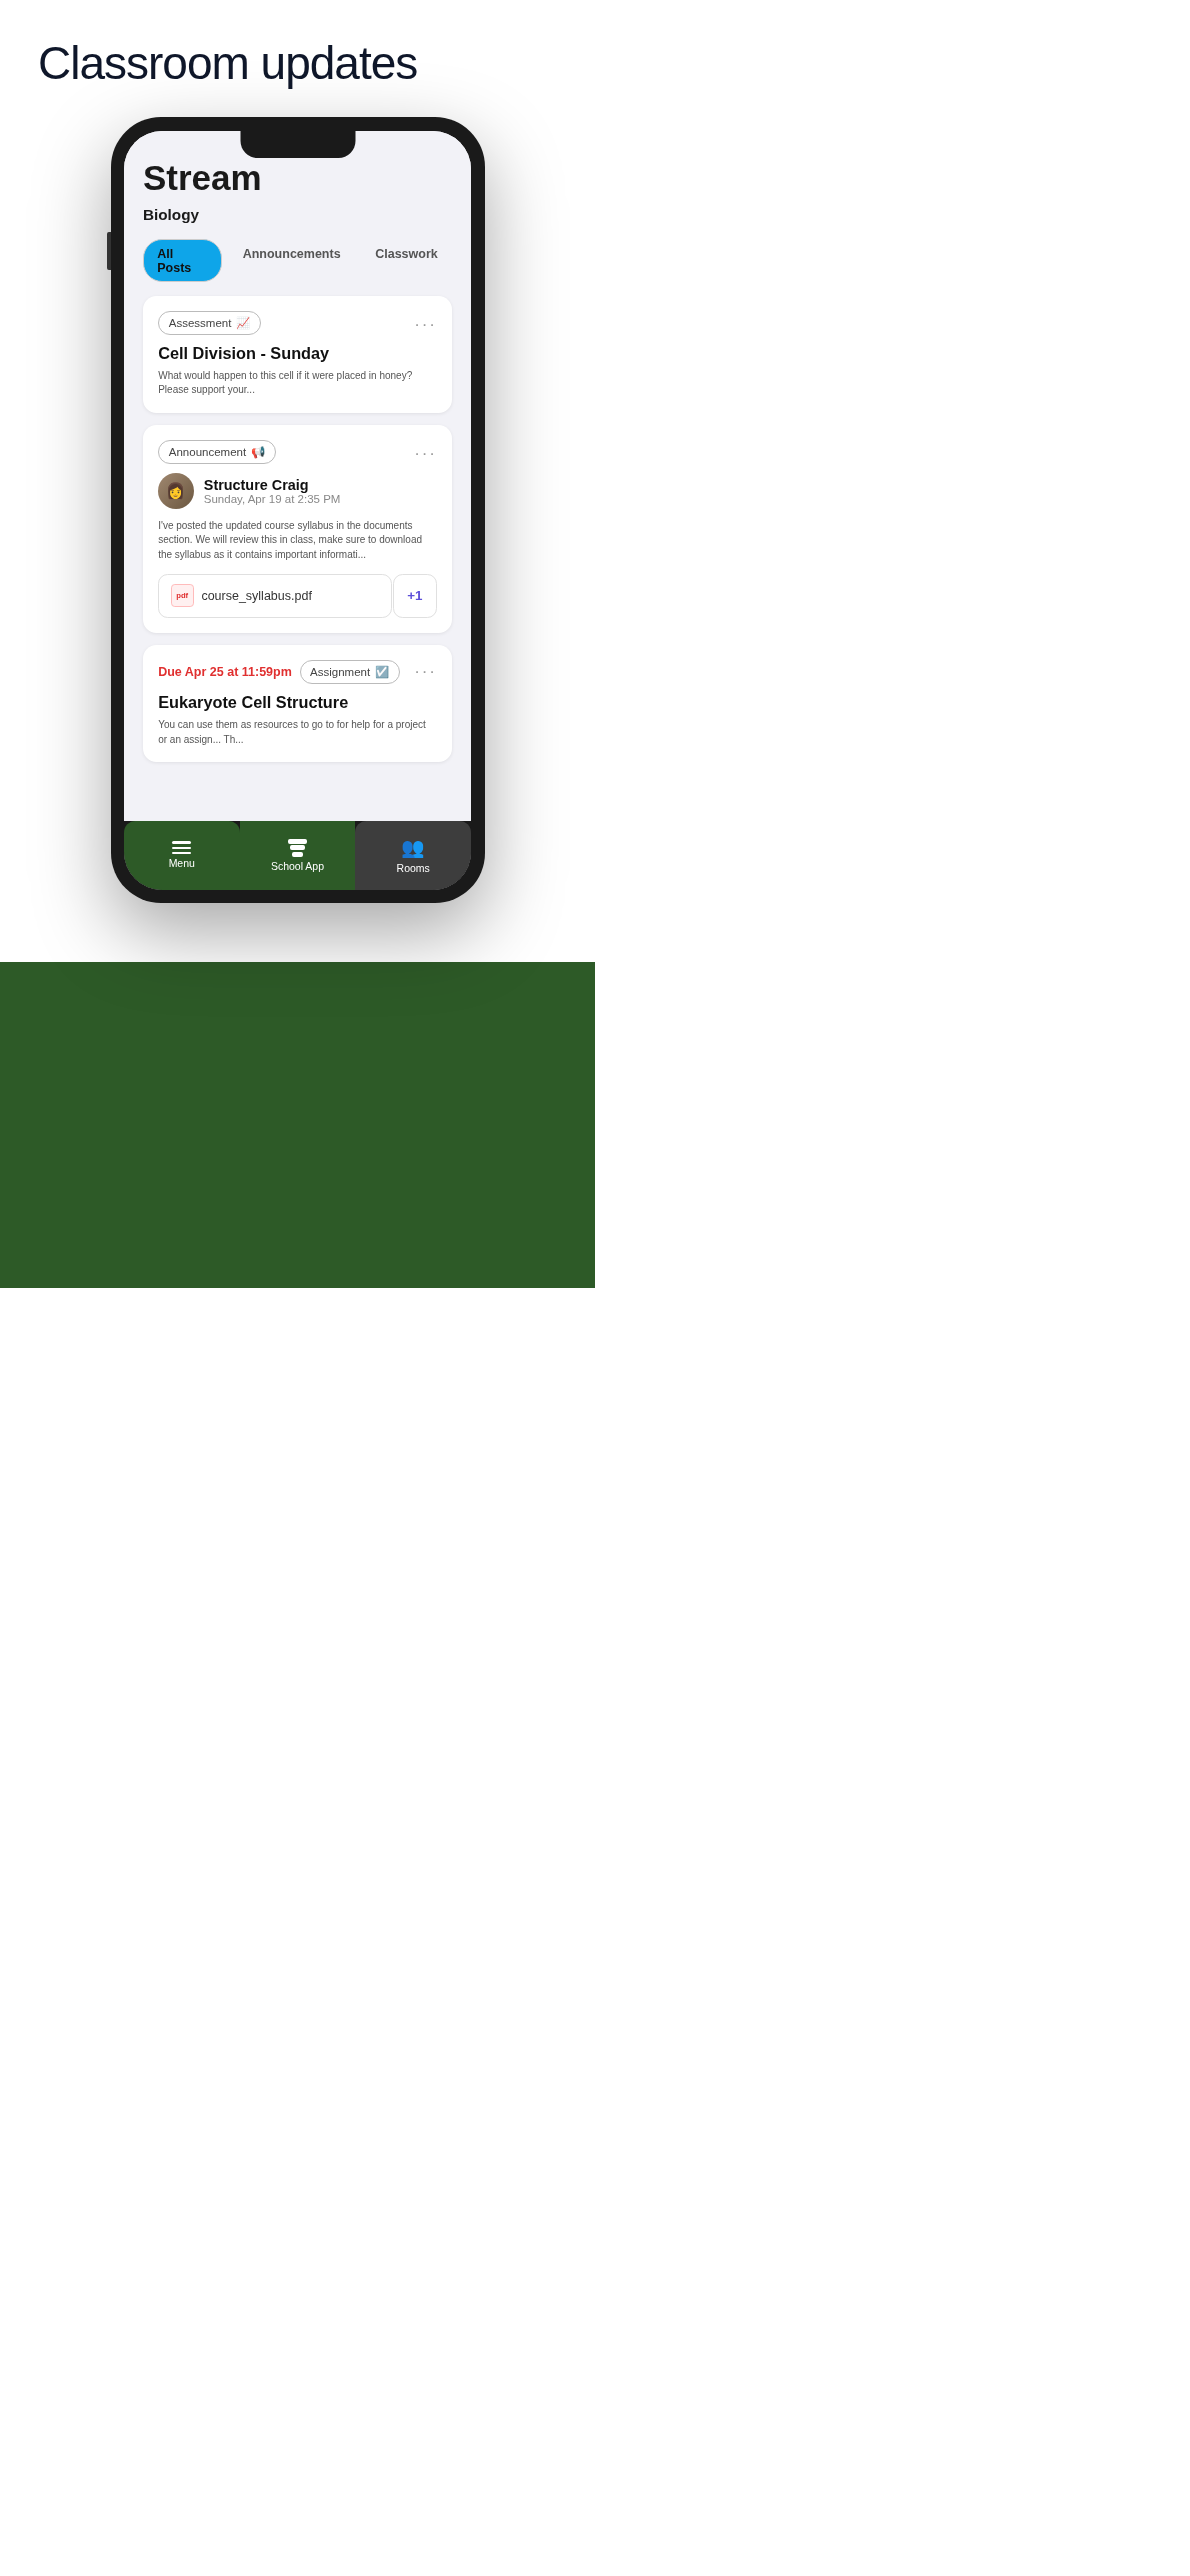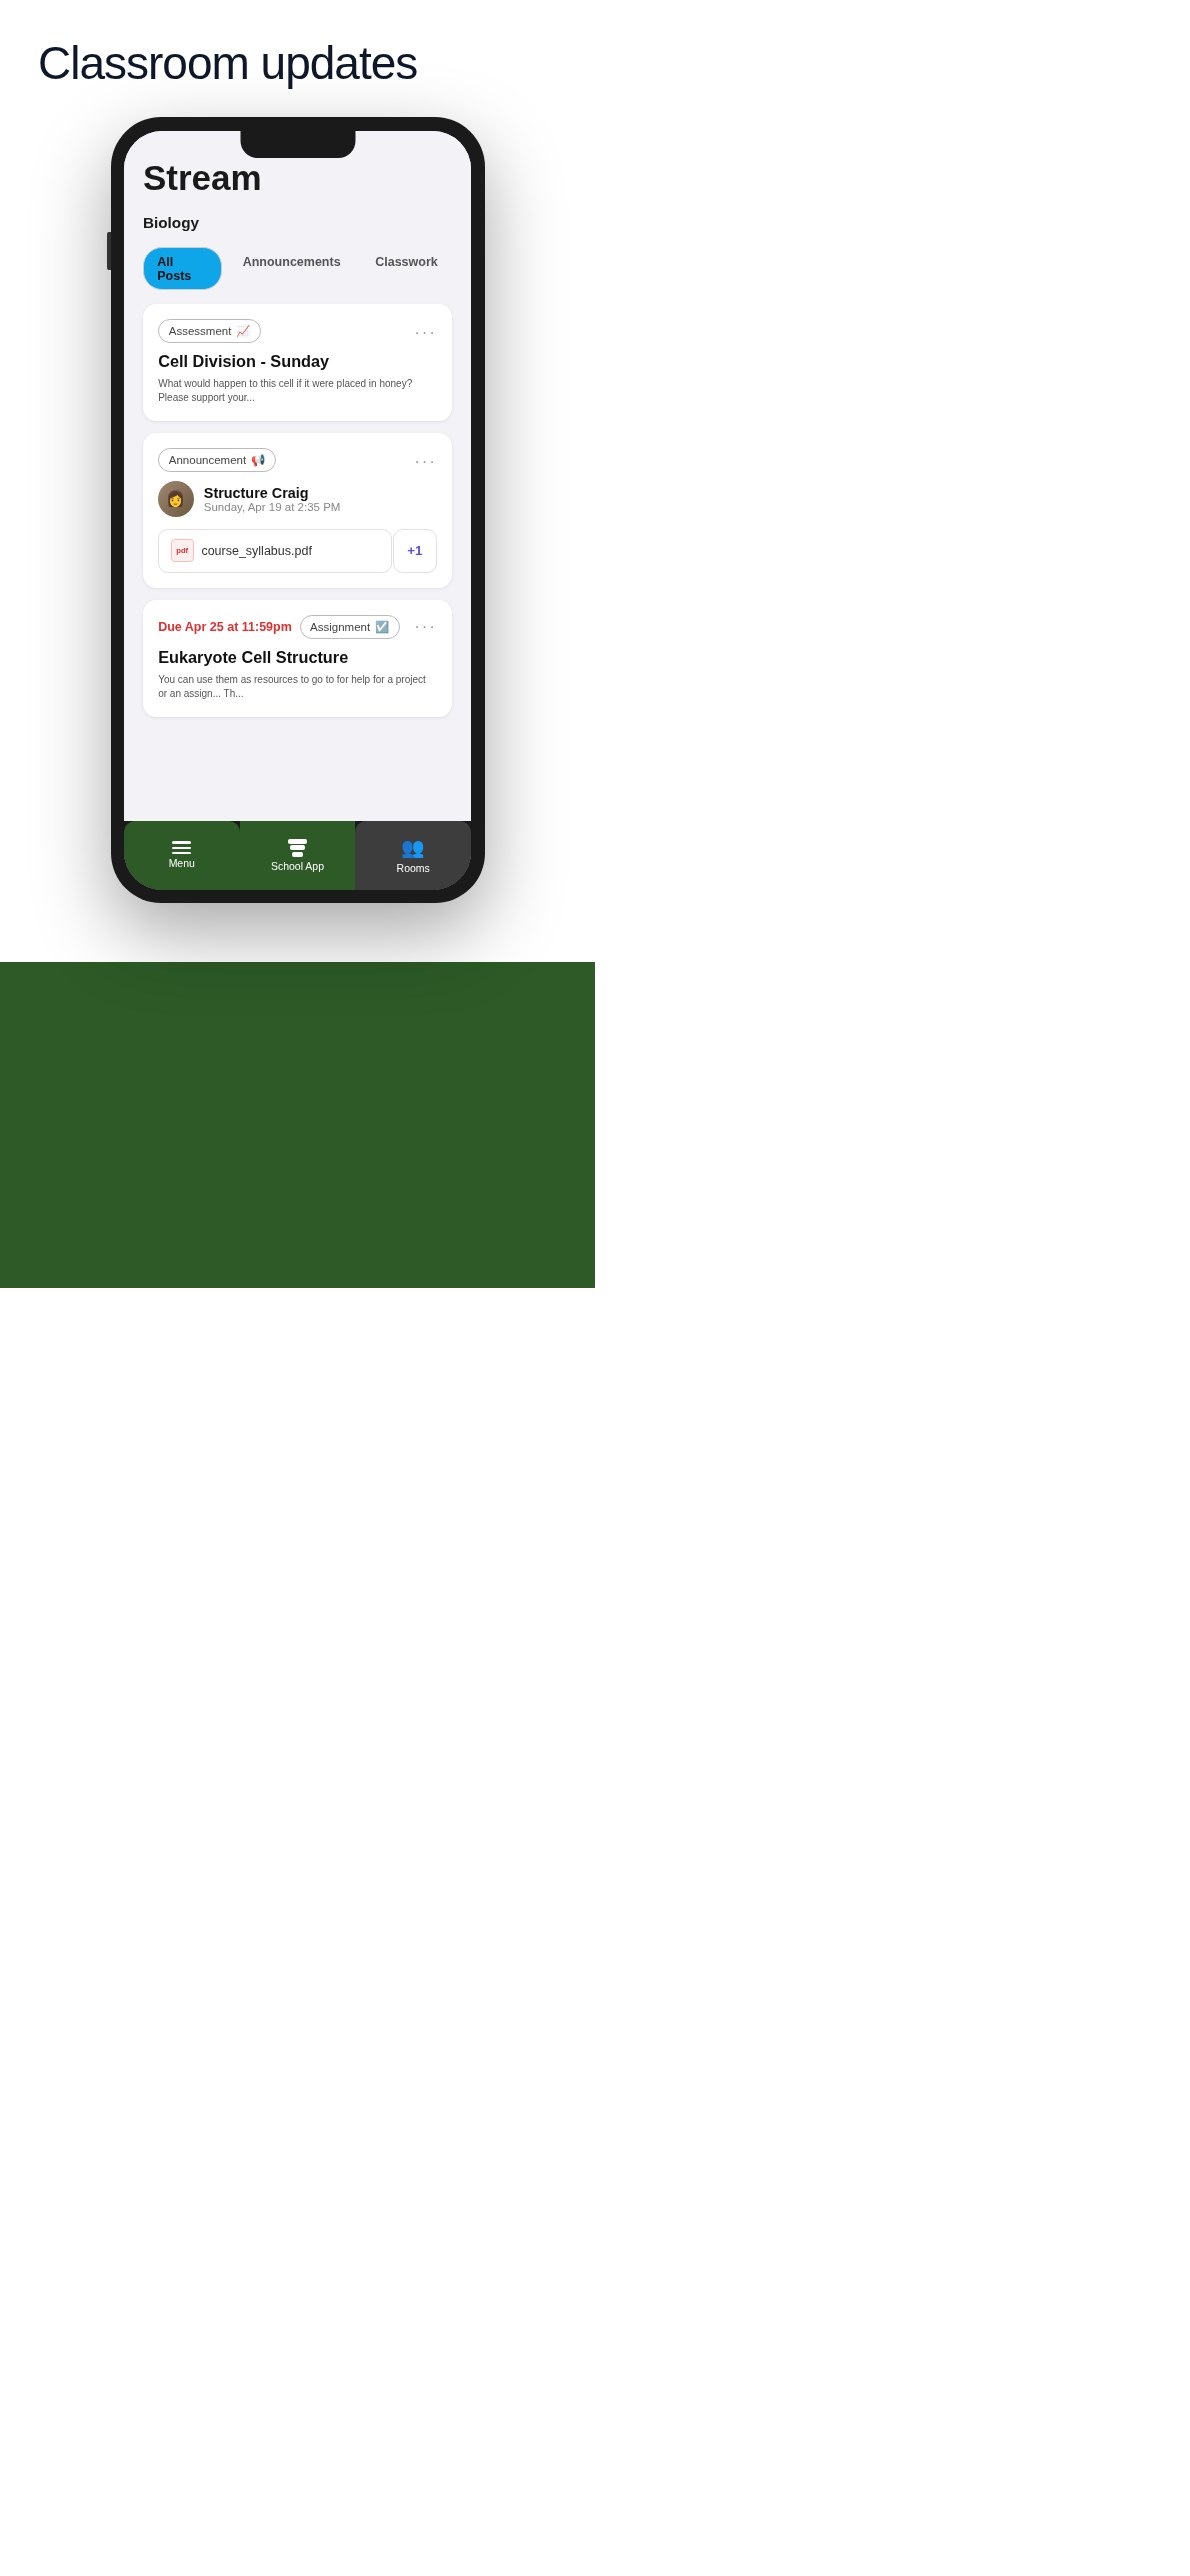--- a/index.html
+++ b/index.html
@@ -115,21 +115,21 @@
       background: #f2f2f7;
       padding: 29px 19px 0 19px;
       overflow: hidden;
     }
 
     .stream-title {
       font-size: 35px;
       font-weight: 800;
       color: #1a1a1a;
       line-height: 1;
-      margin-bottom: 19px;
+      margin-bottom: 11px;
     }
 
     .stream-subtitle {
       font-size: 15.3px;
       font-weight: 700;
       color: #1a1a1a;
       margin-bottom: 15.3px;
     }
 
     
@@ -462,20 +462,21 @@
               </div>
               <div class="author-row">
                 <div class="avatar">
                   <div class="avatar-img">👩</div>
                 </div>
                 <div class="author-info">
                   <span class="author-name">Structure Craig</span>
                   <span class="author-date">Sunday, Apr 19 at 2:35 PM</span>
                 </div>
               </div>
+              <div class="card-body">I've posted the updated course syllabus in the documents section. We will review this in class, make sure to download the syllabus as it contains important informati...</div>
               <div class="attachment-row">
                 <div class="attachment">
                   <div class="pdf-icon">pdf</div>
                   <span class="attachment-name">course_syllabus.pdf</span>
                 </div>
                 <div class="attachment-count">+1</div>
               </div>
             </div>
 
             <div class="card-third">

